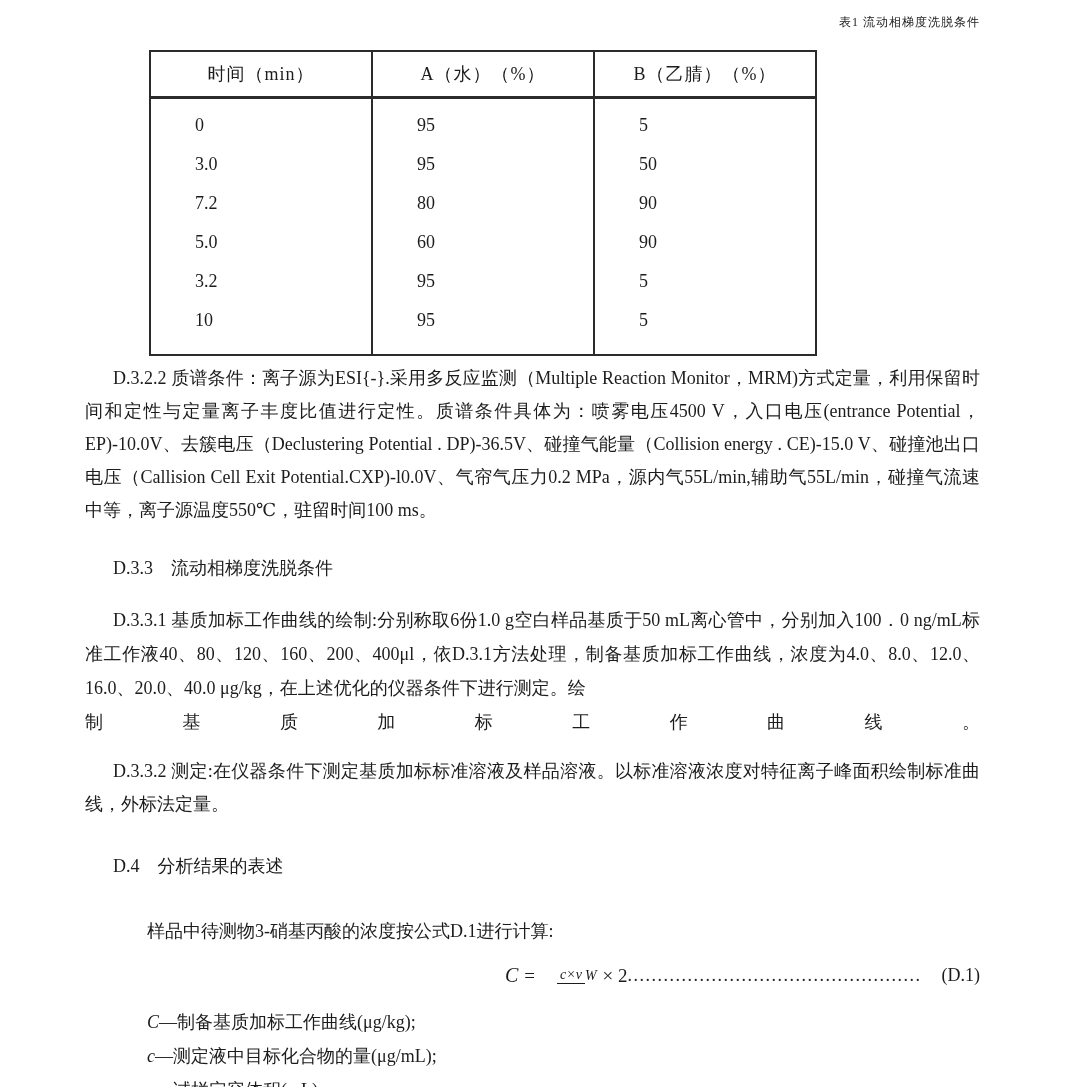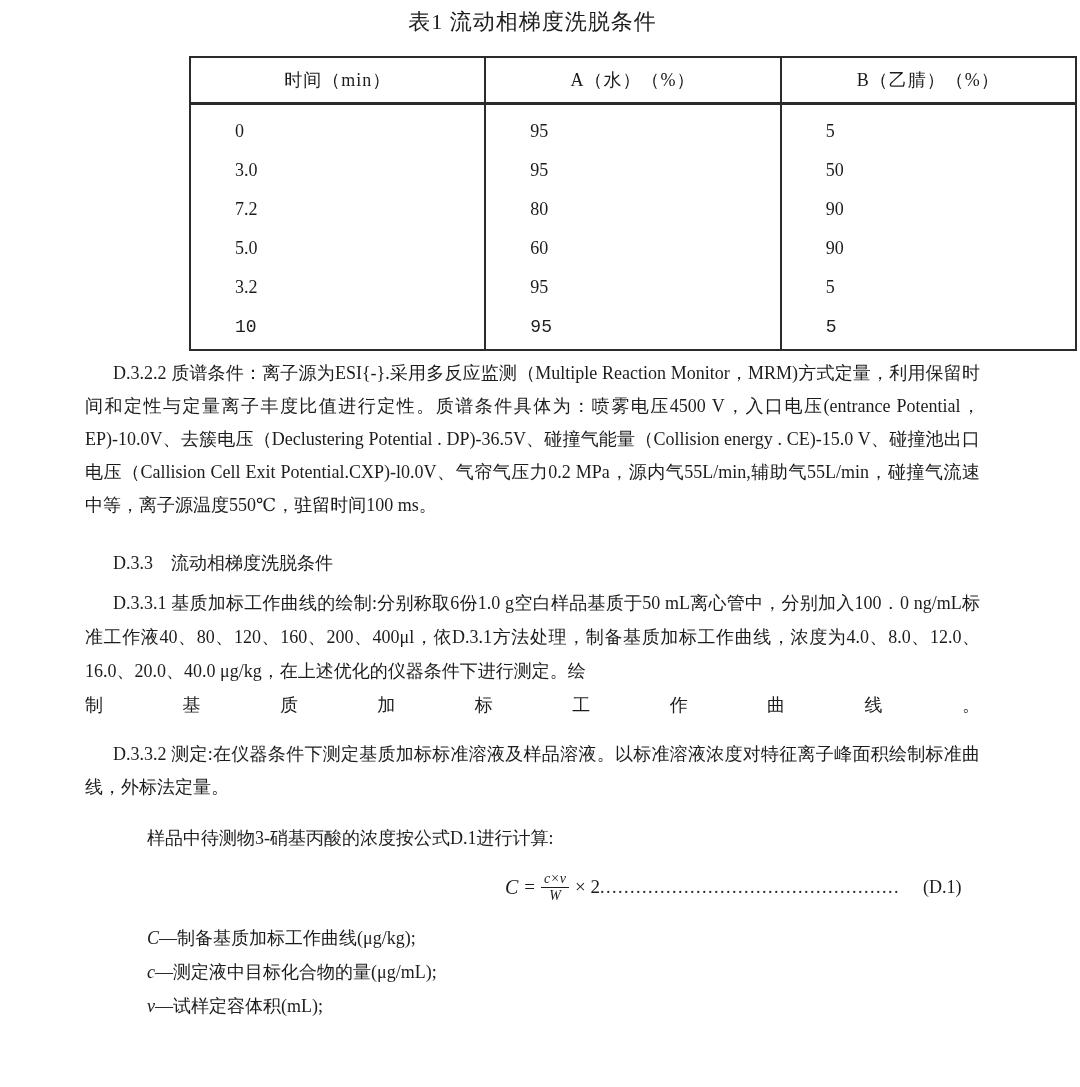--- a/index.html
+++ b/index.html
@@ -13,31 +13,31 @@
     height: 1087px;
     box-sizing: border-box;
     background: #ffffff;
     color: #1c1c1c;
     font-family: "Liberation Serif", "DejaVu Serif", serif;
     font-size: 18px;
     padding: 8px 100px 0 85px;
     overflow: hidden;
   }
   .table-title {
-    text-align: center;
-    font-size: 22px;
+    text-align: right;
+    font-size: 12px;
     letter-spacing: 1px;
     height: 28px;
     line-height: 28px;
-    margin-bottom: 20px;
+    margin-bottom: 14px;
   }
   table.gradient {
     border-collapse: collapse;
-    margin-left: 104px;
-    width: 888px;
+    margin-left: 64px;
+    width: 668px;
     table-layout: fixed;
   }
   table.gradient th {
     border: 2px solid #2b2b2b;
     border-bottom: 3px solid #2b2b2b;
     height: 42px;
     font-weight: normal;
     font-size: 18px;
     text-align: center;
     letter-spacing: 1px;
@@ -46,74 +46,73 @@
     border-left: 2px solid #2b2b2b;
     border-right: 2px solid #2b2b2b;
     height: 37px;
     padding-left: 44px;
     font-size: 18px;
     vertical-align: middle;
   }
   table.gradient tbody tr:first-child td { padding-top: 8px; }
   table.gradient tbody tr:last-child td {
     border-bottom: 2px solid #2b2b2b;
-    padding-bottom: 4px;
-    font-family: Liberation Mono, monospace;
+    padding-bottom: 15px;
   }
   .para {
     margin: 0;
     text-align: justify;
     line-height: 33px;
   }
   .para.indent { text-indent: 28px; }
   .p-d322 { margin-top: 6px; }
   .heading {
     margin: 0;
     font-size: 18px;
     font-weight: normal;
     text-indent: 28px;
     line-height: 30px;
   }
   .h-d33 { margin-top: 26px; }
   .p-d331 {
-    margin-top: 8px;
+    margin-top: 20px;
     line-height: 34px;
   }
   .d331-tail {
     line-height: 34px;
     text-align: justify;
     text-align-last: justify;
     -moz-text-align-last: justify;
   }
   .p-d332 { margin-top: 16px; }
   .h-d4 { margin-top: 30px; }
   .p-intro {
-    margin-top: 18px;
+    margin-top: 34px;
     text-indent: 62px;
     line-height: 33px;
   }
   .formula {
     margin-top: 16px;
     margin-left: 420px;
     display: flex;
     align-items: center;
     white-space: nowrap;
     font-size: 18px;
   }
   .f-var {
     font-style: italic;
     font-size: 20px;
   }
   .f-eq { margin: 0 6px; font-size: 19px; }
   .fraction {
     display: inline-flex;
-    flex-direction: column;
+    flex-direction: row;
     align-items: center;
     vertical-align: middle;
-    margin: 0 6px 0 0;
+    margin: 0 6px 0 16px;
   }
   .fraction .num {
     font-style: italic;
     font-size: 14px;
     line-height: 15px;
     padding: 0 3px 1px 3px;
     border-bottom: 1.5px solid #1c1c1c;
   }
   .fraction .den {
     font-style: italic;
@@ -192,20 +191,21 @@
 
   <h3 class="heading h-d33">D.3.3　流动相梯度洗脱条件</h3>
 
   <div>
     <p class="para indent p-d331">D.3.3.1 基质加标工作曲线的绘制:分别称取6份1.0 g空白样品基质于50 mL离心管中，分别加入100．0 ng/mL标准工作液40、80、120、160、200、400μl，依D.3.1方法处理，制备基质加标工作曲线，浓度为4.0、8.0、12.0、16.0、20.0、40.0 μg/kg，在上述优化的仪器条件下进行测定。绘</p>
     <div class="d331-tail">制 基 质 加 标 工 作 曲 线 。</div>
   </div>
 
   <p class="para indent p-d332">D.3.3.2 测定:在仪器条件下测定基质加标标准溶液及样品溶液。以标准溶液浓度对特征离子峰面积绘制标准曲线，外标法定量。</p>
 
+  <h3 class="heading h-d4">D.4　分析结果的表述</h3>
 
   <p class="para p-intro">样品中待测物3-硝基丙酸的浓度按公式D.1进行计算:</p>
 
   <div class="formula">
     <span class="f-var">C</span>
     <span class="f-eq">=</span>
     <span class="fraction">
       <span class="num">c×v</span>
       <span class="den">W</span>
     </span>

